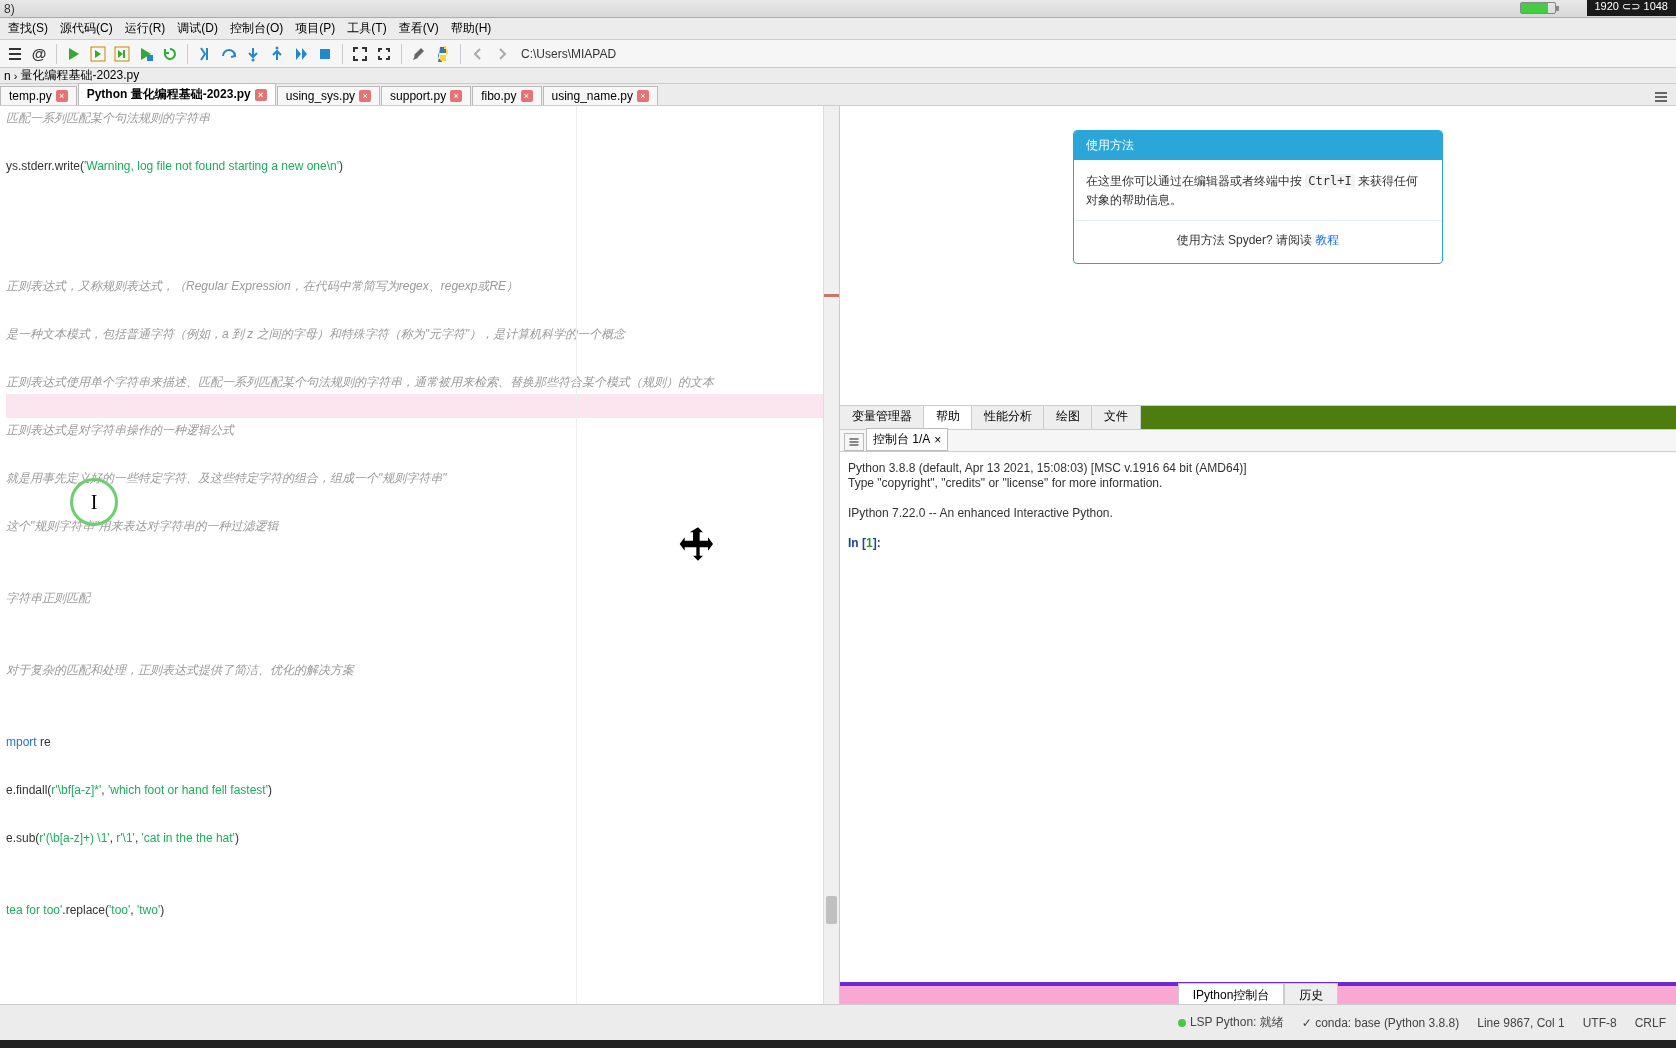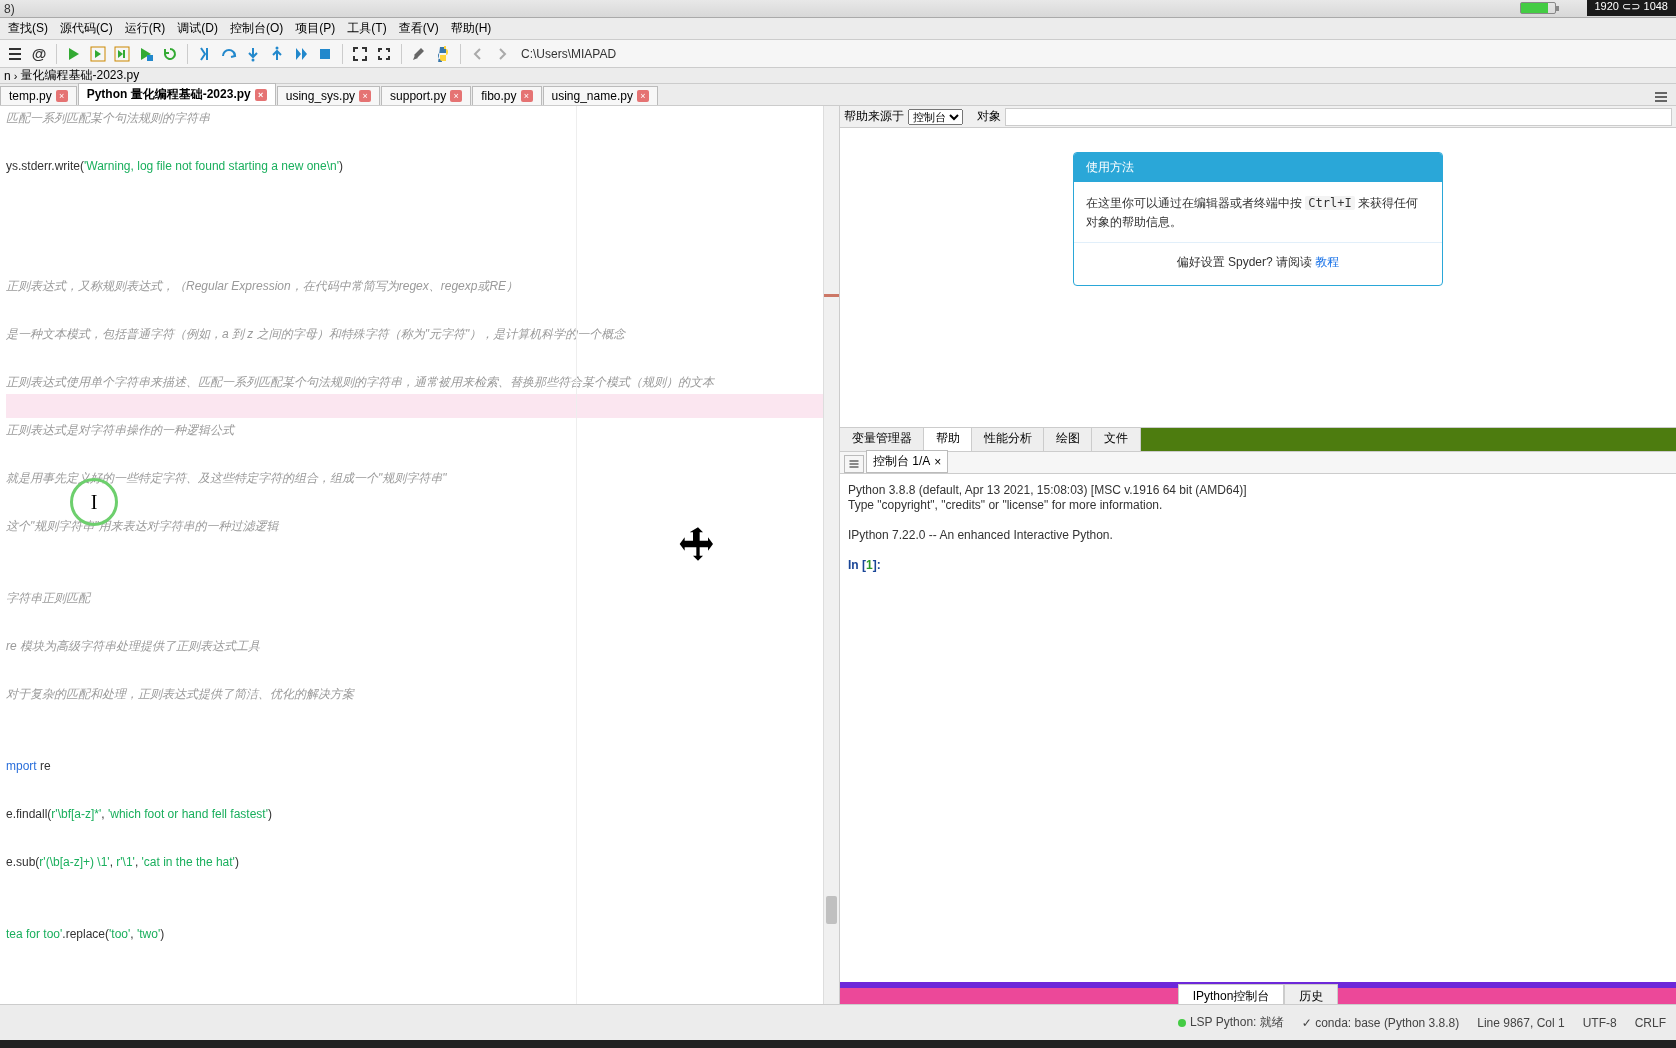--- a/index.html
+++ b/index.html
@@ -49,21 +49,21 @@
 .side-tabs { height:24px; background:#4d7c0f; border-bottom:1px solid #ccc; display:flex; justify-content:flex-start; align-items:flex-end; font-size:12px; }
 .side-tabs span { padding:4px 12px; border:1px solid #ccc; border-bottom:none; background:#eee; margin:0 -1px; }
 .side-tabs span.active { background:#fff; }
 .console-tabs { height:22px; background:#f6f6f6; border-bottom:1px solid #ccc; display:flex; align-items:flex-end; font-size:11px; padding-left:4px; gap:2px; }
 .console-tabs .tabmini { width:20px; height:18px; border:1px solid #bbb; display:flex; align-items:center; justify-content:center; }
 .console-tabs .tab1 { padding:2px 6px; border:1px solid #bbb; background:#fff; display:flex; align-items:center; gap:4px; }
 .console-area { flex:1; background:#fff; font-family: Consolas, monospace; font-size:13px; padding:8px; color:#333; white-space:pre-wrap; }
 .console-area .ipyver { color:#333; }
 .console-area .inprompt .num { color:#2a992a; font-weight:bold; }
 .console-area .inprompt { color:#1a4697; font-weight:bold; }
-.bottom-tabs { height:22px; background:#ec4899; border-top:6px solid #6d28d9; display:flex; justify-content:center; align-items:center; font-size:12px;text-align:right; }
+.bottom-tabs { height:22px; background:#f9a8d4; border-top:4px solid #6d28d9; display:flex; justify-content:center; align-items:center; font-size:12px;text-align:right; }
 .bottom-tabs span { padding:3px 14px; border:1px solid #ccc; background:#eee; }
 .bottom-tabs span.active { background:#fff; }
 .statusbar { height:36px; background:#ececec; border-top:1px solid #ccc; display:flex; align-items:center; justify-content:flex-end; font-size:11px; color:#444; gap:18px; padding:0 10px; }
 .statusbar .dot { width:8px; height:8px; border-radius:50%; background:#4c4; display:inline-block; margin-right:4px; vertical-align:middle; }
 .taskbar { height:8px; background:#222; }
 .kbd { font-family: Consolas, monospace; background:#f3f3f3; padding:0 3px; border-radius:2px; }
 </style>
 </head>
 <body>
 
@@ -254,21 +254,20 @@
           <div class="hl">&nbsp;</div>
           <div class="cm">正则表达式是对字符串操作的一种逻辑公式</div>
           <div>&nbsp;</div>
           <div class="cm">就是用事先定义好的一些特定字符、及这些特定字符的组合，组成一个"规则字符串"</div>
           <div>&nbsp;</div>
           <div class="cm">这个"规则字符串"用来表达对字符串的一种过滤逻辑</div>
           <div>&nbsp;</div>
           <div>&nbsp;</div>
           <div class="cm">字符串正则匹配</div>
           <div>&nbsp;</div>
-          <div class="cm">re  模块为高级字符串处理提供了正则表达式工具</div>
           <div>&nbsp;</div>
           <div class="cm">对于复杂的匹配和处理，正则表达式提供了简洁、优化的解决方案</div>
           <div>&nbsp;</div>
           <div>&nbsp;</div>
           <div><span class="kw">mport</span><span> re</span></div>
           <div>&nbsp;</div>
           <div><span class="fn">e.findall(</span><span class="str">r'\bf[a-z]*'</span><span class="fn">, </span><span class="str">'which foot or hand fell fastest'</span><span class="fn">)</span></div>
           <div>&nbsp;</div>
           <div><span class="fn">e.sub(</span><span class="str">r'(\b[a-z]+) \1'</span><span class="fn">, </span><span class="str">r'\1'</span><span class="fn">, </span><span class="str">'cat in the the hat'</span><span class="fn">)</span></div>
           <div>&nbsp;</div>
@@ -282,33 +281,27 @@
           </svg>
       </div>
       <div class="editor-vscroll">
         <div class="marker" style="top:188px"></div>
         <div class="thumb"></div>
       </div>
     </div>
   </div>
 
   <div class="right-pane">
-    <div class="help-row">
-      <span>帮助来源于</span>
-      <select><option>控制台</option></select>
-      <span style="margin-left:10px">对象</span>
-      <input type="text" style="flex: 1 1 0%; border: 1px solid rgb(204, 204, 204); height: 18px;">
-    </div>
     <div class="help-area">
       <div class="help-card">
         <div class="help-card-header">使用方法</div>
         <div class="help-card-body">
           <p><span>在这里你可以通过在编辑器或者终端中按 </span><span class="kbd">Ctrl+I</span><span> 来获得任何对象的帮助信息。</span></p>
           <div class="sep"></div>
-          <p style="text-align:center"><span>偏好设置 Spyder? 请阅读 </span><a href="#">教程</a></p>
+          <p style="text-align:center"><span>使用方法 Spyder? 请阅读 </span><a href="#">教程</a></p>
         </div>
       </div>
     </div>
     <div class="side-tabs">
       <span>变量管理器</span>
       <span class="active">帮助</span>
       <span>性能分析</span>
       <span>绘图</span>
       <span>文件</span>
     </div>

